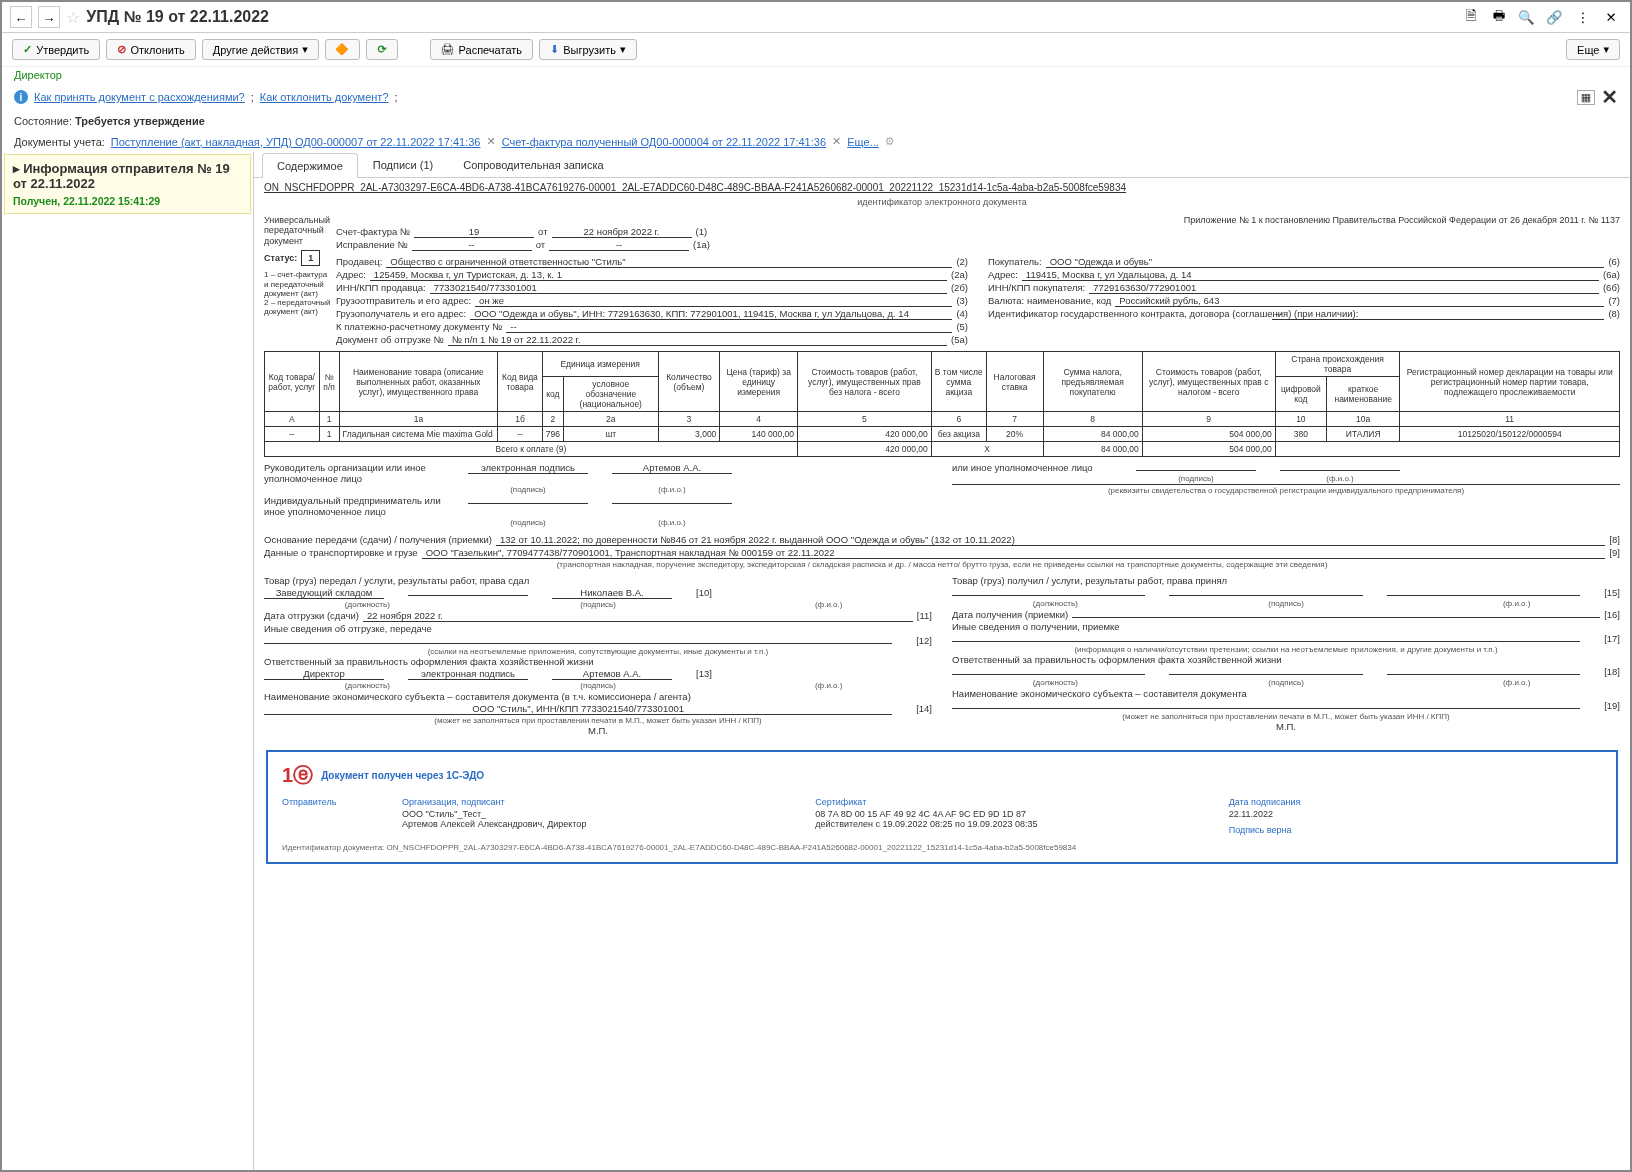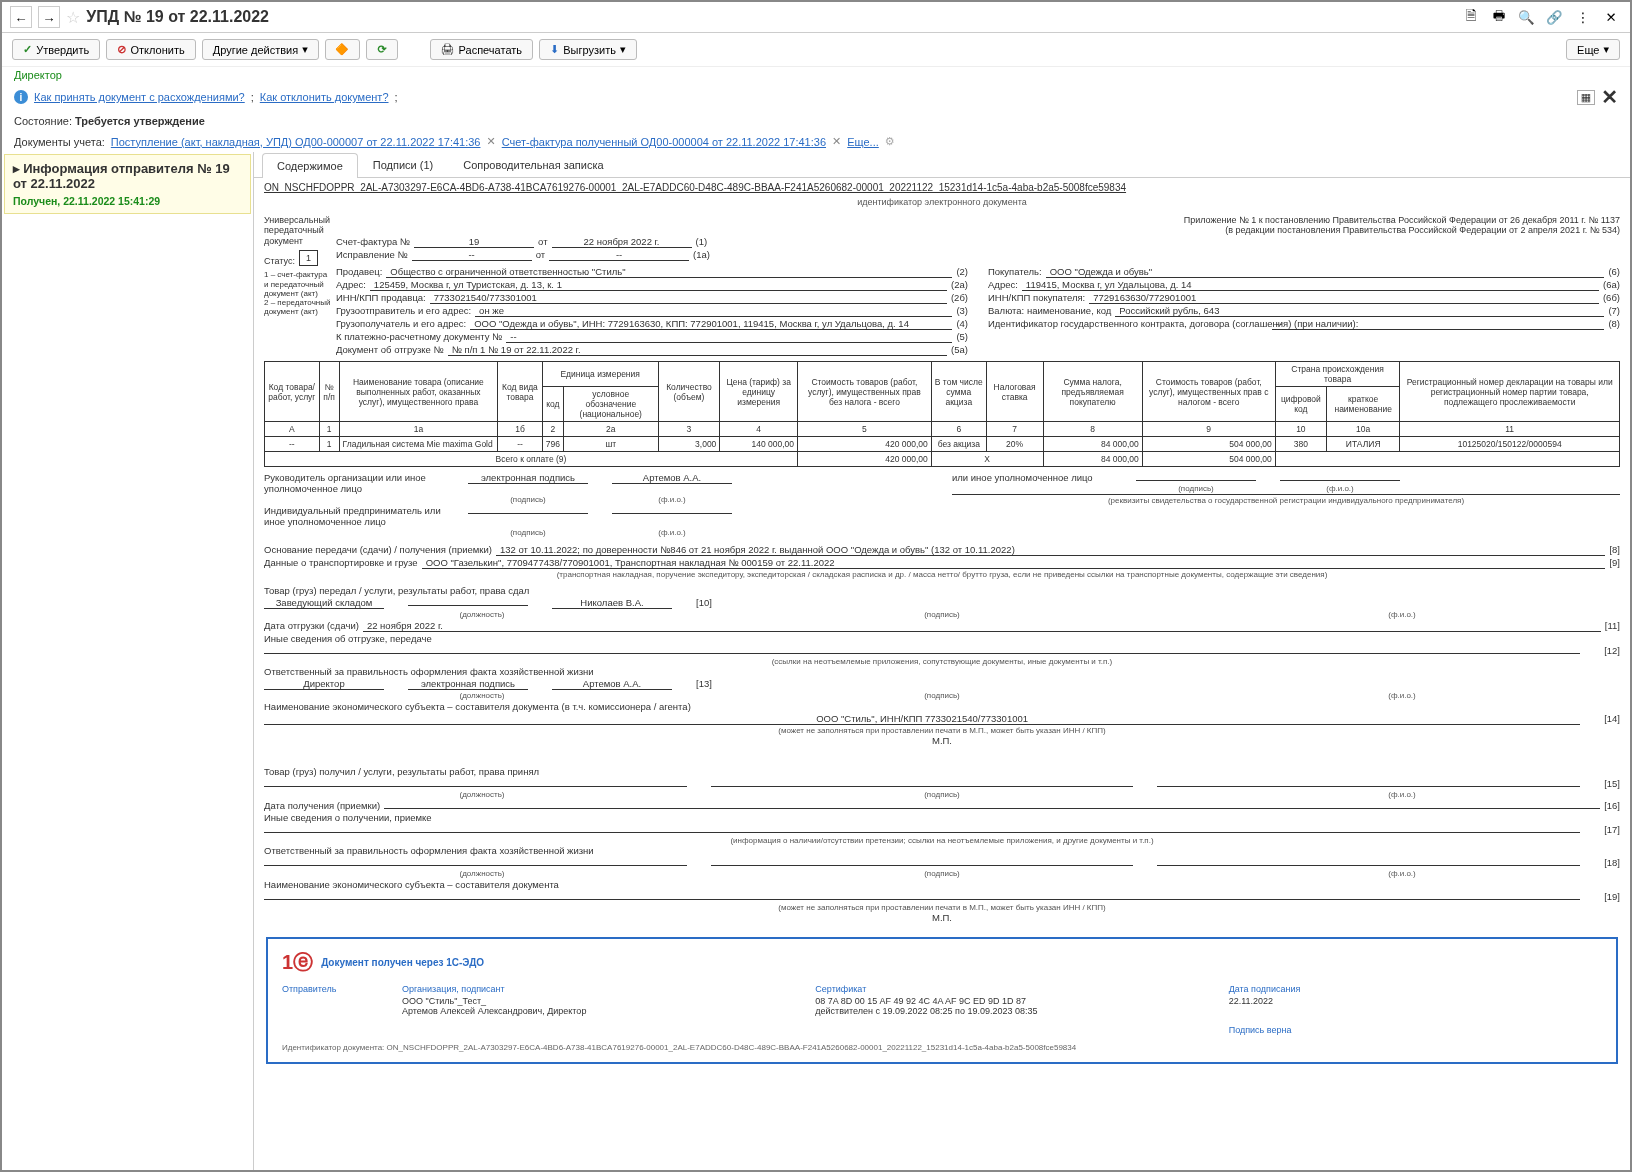--- a/index.html
+++ b/index.html
@@ -52,21 +52,21 @@
 .two-col { display: flex; gap: 20px; }
 .two-col > div { flex: 1; }
 .status-box { border: 1px solid #333; padding: 2px 6px; }
 .main-table { border-collapse: collapse; width: 100%; margin: 4px 0; font-size: 8.5px; }
 .main-table th, .main-table td { border: 1px solid #333; padding: 2px 3px; text-align: center; vertical-align: middle; }
 .main-table th { font-weight: normal; }
 .sig-section { margin-top: 4px; font-size: 9.5px; }
 .sig-line { display: flex; align-items: baseline; gap: 24px; margin: 1px 0; }
 .sig-under { border-bottom: 1px solid #333; min-width: 120px; text-align: center; }
 .sig-caption { font-size: 8px; text-align: center; color: #555; }
-.bottom-two { display: flex; gap: 20px; margin-top: 6px; flex-direction: column; }
+.bottom-two { display: flex; gap: 20px; margin-top: 6px; }
 .bottom-two > div { flex: 1; }
 .bottom-label { font-size: 9.5px; }
 .edo-box { border: 2px solid #2a6cc5; margin: 14px 2px 2px; padding: 10px 14px; font-size: 10px; }
 .edo-title { color: #2a6cc5; font-weight: bold; display: flex; align-items: center; gap: 8px; }
 .edo-logo { font-size: 20px; color: #c33; font-weight: bold; }
 .edo-row { display: flex; margin-top: 8px; gap: 40px; }
 .edo-field { flex: 1; }
 .edo-label { color: #2a6cc5; font-size: 9px; }
 .edo-val { font-size: 9px; margin-top: 2px; }
 .edo-id { font-size: 8px; color: #666; margin-top: 8px; }
@@ -146,30 +146,29 @@
 
       <div class="doc-id">ON_NSCHFDOPPR_2AL-A7303297-E6CA-4BD6-A738-41BCA7619276-00001_2AL-E7ADDC60-D48C-489C-BBAA-F241A5260682-00001_20221122_15231d14-1c5a-4aba-b2a5-5008fce59834</div>
       <div class="doc-id-sub">идентификатор электронного документа</div>
 
       <div class="doc-body">
         <div class="row">
           <div class="left-col">
             <div class="bordered" style="margin-bottom:4px;">
               <div>Универсальный передаточный документ</div>
             </div>
-            <div style="display:flex;align-items:flex-end;gap:4px;margin:4px 0;">
+            <div style="display:flex;align-items:center;gap:4px;margin:4px 0;font-weight:bold;">
               <span>Статус:</span>
               <span class="status-box">1</span>
             </div>
             <div style="white-space:pre-line;font-size:8px;">1 – счет-фактура и передаточный документ (акт)
 2 – передаточный документ (акт)</div>
           </div>
           <div class="mid-col">
             <div class="right-note">Приложение № 1 к постановлению Правительства Российской Федерации от 26 декабря 2011 г. № 1137</div>
-            <div class="right-note">(в редакции постановления Правительства Российской Федерации от 2 апреля 2021 г. № 534)</div>
 
             <div class="field-row">
               <span class="field-label">Счет-фактура №</span>
               <span class="field-val" style="min-width:120px;">19</span>
               <span>от</span>
               <span class="field-val" style="min-width:140px;">22 ноября 2022 г.</span>
               <span class="field-paren">(1)</span>
             </div>
             <div class="field-row">
               <span class="field-label">Исправление №</span>
@@ -484,21 +483,21 @@
 Артемов Алексей Александрович, Директор</div>
               </div>
             <div class="edo-field">
                 <div class="edo-label">Сертификат</div>
                 <div class="edo-val" style="white-space:pre-line;">08 7A 8D 00 15 AF 49 92 4C 4A AF 9C ED 9D 1D 87
 действителен с 19.09.2022 08:25 по 19.09.2023 08:35</div>
               </div>
             <div class="edo-field">
                 <div class="edo-label">Дата подписания</div>
                 <div class="edo-val">22.11.2022</div>
-                <div class="edo-label" style="margin-top:19px;">Подпись верна</div>
+                <div class="edo-label" style="margin-top:6px;">Подпись верна</div>
               </div>
           </div>
           <div class="edo-id"><span>Идентификатор документа:</span> <span>ON_NSCHFDOPPR_2AL-A7303297-E6CA-4BD6-A738-41BCA7619276-00001_2AL-E7ADDC60-D48C-489C-BBAA-F241A5260682-00001_20221122_15231d14-1c5a-4aba-b2a5-5008fce59834</span></div>
         </div>
       </div>
     </div>
   </div>
 </div>
 
 </body></html>

